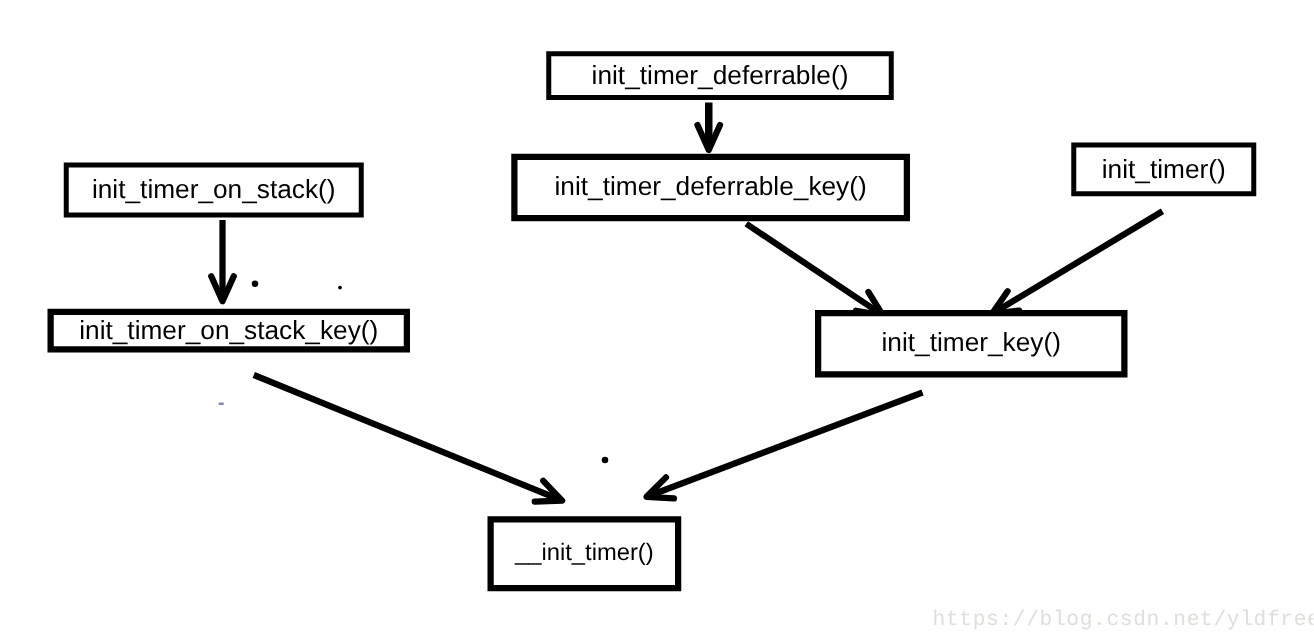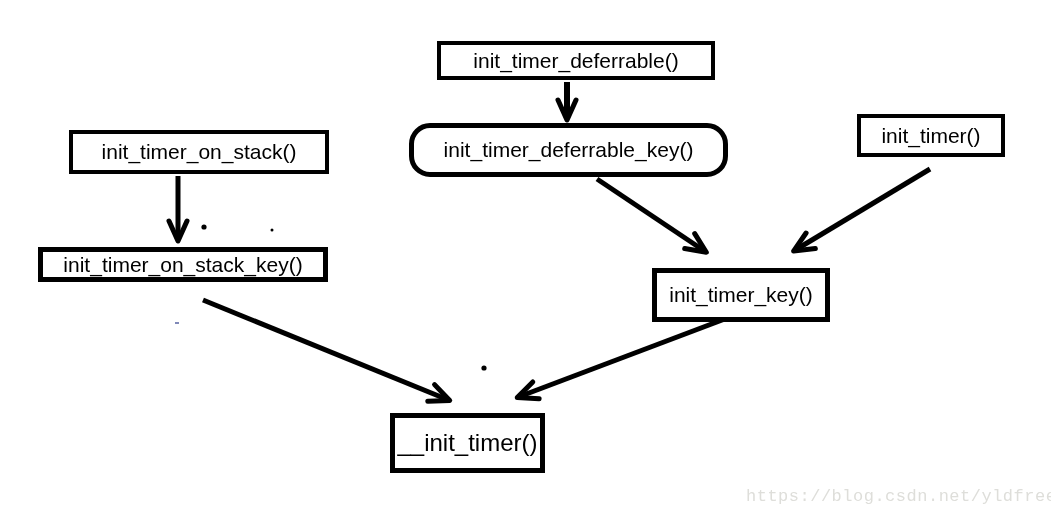--- a/index.html
+++ b/index.html
@@ -27,26 +27,26 @@
     display: flex;
     align-items: center;
     justify-content: center;
     font-size: 21px;
     color: #000000;
     white-space: nowrap;
     letter-spacing: 0px;
   }
   .node.thick { border-width: 5px; }
   #node-init-timer-deferrable      { left: 437px; top: 41px;  width: 278px; height: 39px; }
-  #node-init-timer-deferrable-key  { left: 409px; top: 123px; width: 319px; height: 54px; border-radius: 21px; }
-  #node-init-timer-on-stack        { left: 69px;  top: 130px; width: 260px; height: 44px; }
+  #node-init-timer-deferrable-key  { left: 409px; top: 123px; width: 319px; height: 54px; }
+  #node-init-timer-on-stack        { left: 51px;  top: 130px; width: 240px; height: 44px; }
   #node-init-timer-on-stack-key    { left: 38px;  top: 247px; width: 290px; height: 35px; }
   #node-init-timer                 { left: 857px; top: 114px; width: 148px; height: 43px; }
-  #node-init-timer-key             { left: 652px; top: 268px; width: 178px; height: 54px; }
-  #node-double-underscore-init-timer { left: 390px; top: 413px; width: 155px; height: 60px; font-size: 24px; }
+  #node-init-timer-key             { left: 652px; top: 248px; width: 250px; height: 54px; }
+  #node-double-underscore-init-timer { left: 390px; top: 413px; width: 155px; height: 60px; font-size: 19px; }
   #watermark {
     position: absolute;
     left: 746px;
     top: 487px;
     z-index: 3;
     font-family: "Liberation Mono", "DejaVu Sans Mono", monospace;
     font-size: 17px;
     letter-spacing: 0.5px;
     color: #dededa;
     white-space: nowrap;

